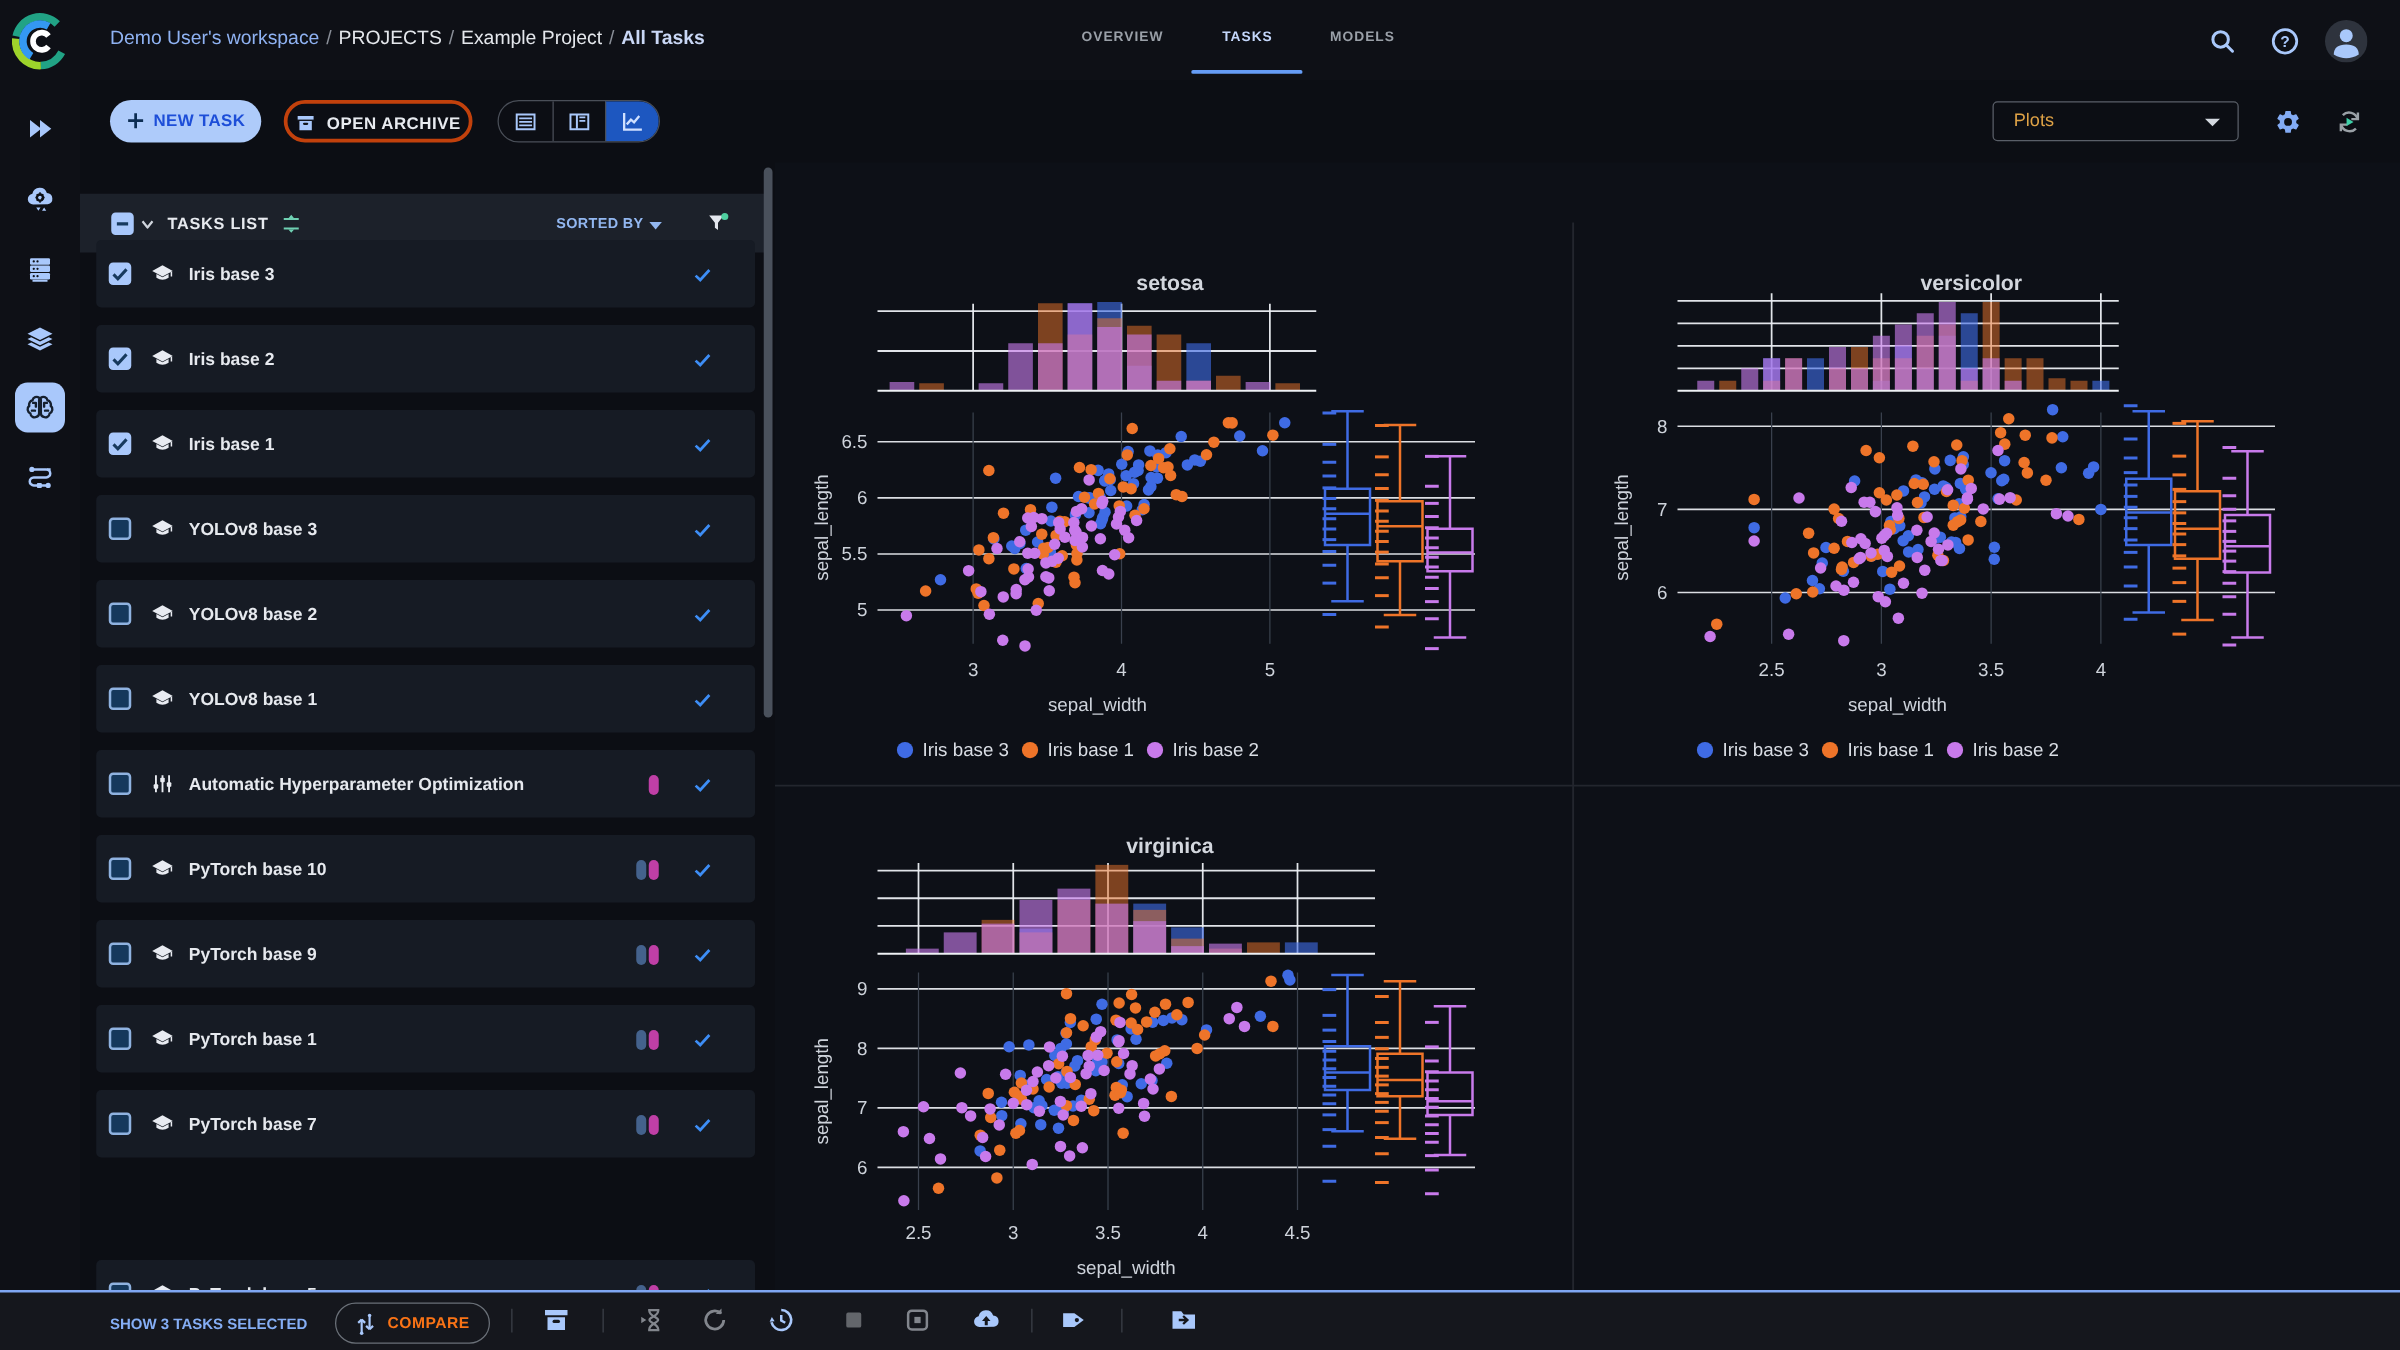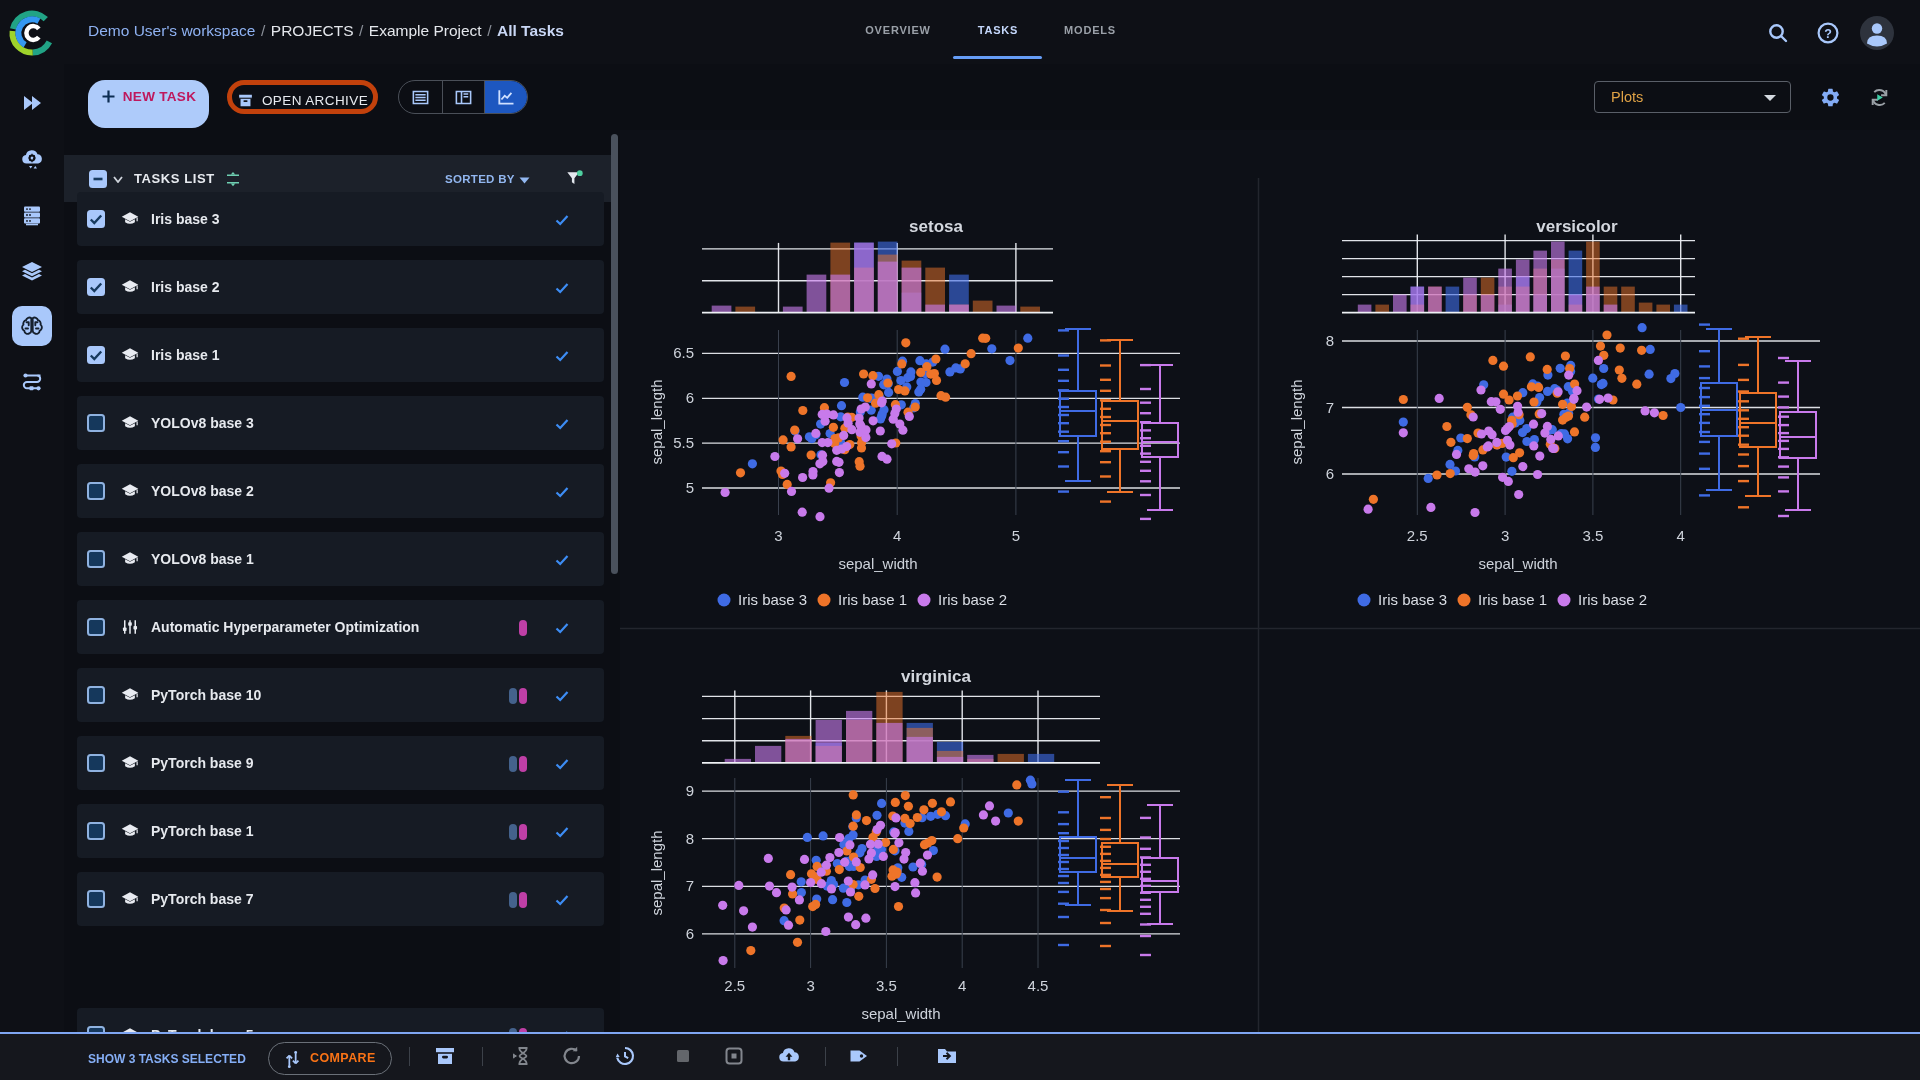--- a/index.html
+++ b/index.html
@@ -18,25 +18,25 @@
          letter-spacing:0.8px; color:#9aa0a8; text-align:center; }
   .tab.active { color:#c4d7fb; }
   #tabline { position:absolute; left:953px; top:56px; width:89px; height:3px; background:#669df6; border-radius:2px; }
 
   
   #rail { position:absolute; left:0; top:64px; width:64px; height:968px; background:#0e1016; }
   .railic { position:absolute; left:20px; width:24px; height:24px; }
   #railactive { position:absolute; left:12px; top:242px; width:40px; height:40px; background:#a9c8fb; border-radius:10px; }
 
   
-  #btn-new { position:absolute; left:88px; top:80px; width:121px; height:48px; background:#aecbfa;
-     border-radius:17px; color:#be185d; font-size:13.5px; font-weight:700; letter-spacing:0.3px;
+  #btn-new { position:absolute; left:88px; top:80px; width:121px; height:34px; background:#aecbfa;
+     border-radius:17px; color:#1d4ed8; font-size:13.5px; font-weight:700; letter-spacing:0.3px;
      text-align:center; line-height:34px; }
-  #btn-arch { position:absolute; left:227px; top:80px; width:151px; height:34px; border:5px solid #c2410c;
-     border-radius:17px; color:#e8ebf0; font-size:13.5px; font-weight:400; letter-spacing:0.4px;
+  #btn-arch { position:absolute; left:227px; top:80px; width:151px; height:34px; border:3px solid #c2410c;
+     border-radius:17px; color:#e8ebf0; font-size:13.5px; font-weight:700; letter-spacing:0.4px;
      text-align:center; line-height:32px; }
   #seg { position:absolute; left:398px; top:80px; width:130px; height:34px; border:1px solid #4a4f58;
      border-radius:17px; overflow:hidden; display:flex; }
   .segc { width:43.3px; height:100%; display:flex; align-items:center; justify-content:center; }
   .segc + .segc { border-left:1px solid #4a4f58; }
   .segc.on { background:#1d57c0; }
   #plotsdd { position:absolute; left:1594px; top:81px; width:197px; height:32px; border:1px solid #5a5f68;
      border-radius:4px; color:#dfa246; font-size:14.5px; line-height:30px; padding-left:16px; }
   #plotsdd .car { position:absolute; right:14px; top:13px; width:0; height:0;
      border-left:6px solid transparent; border-right:6px solid transparent; border-top:6.5px solid #d4d9e0; }

